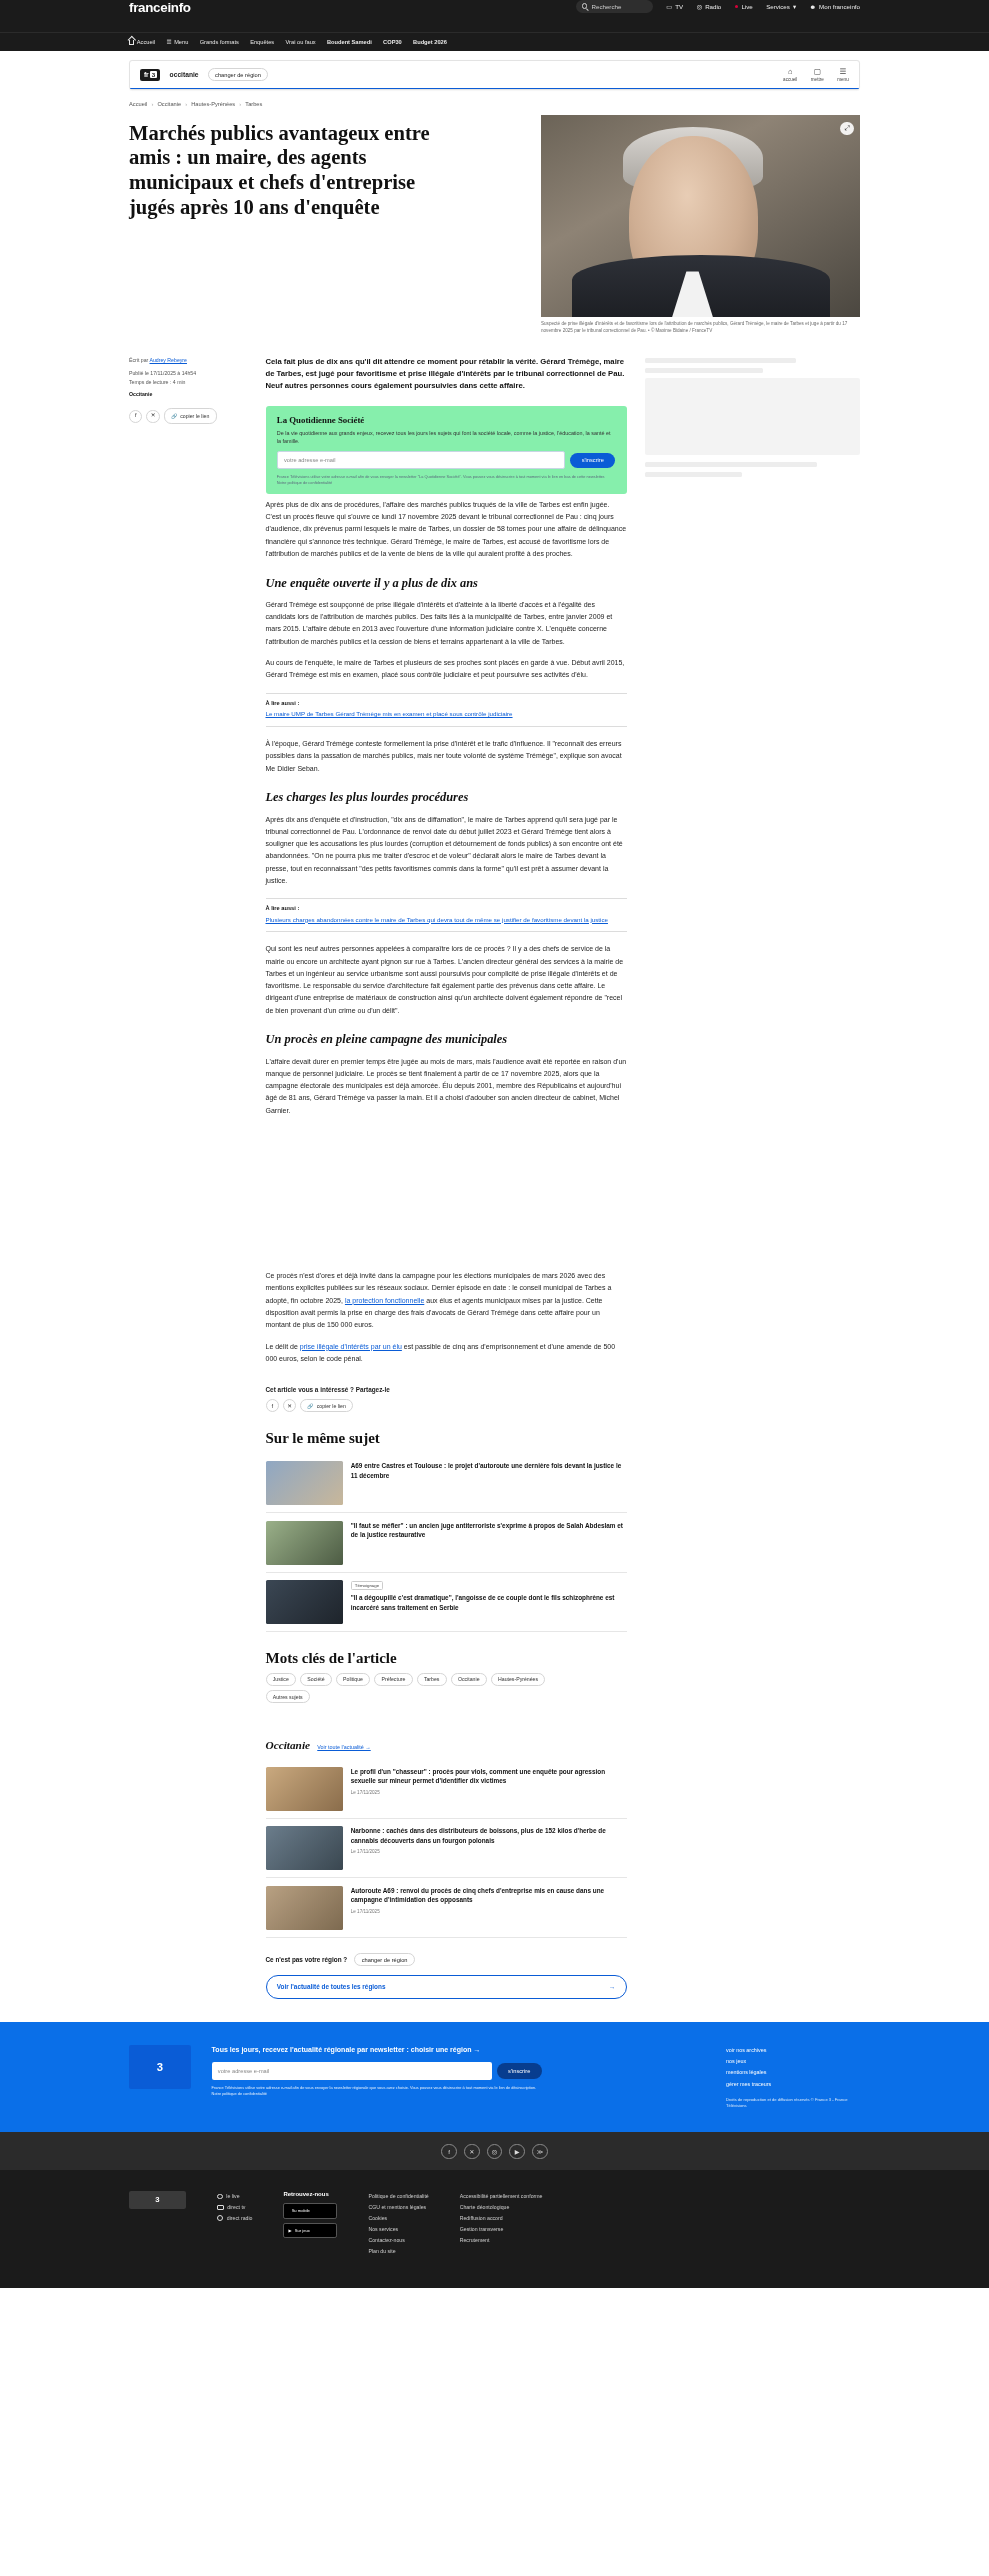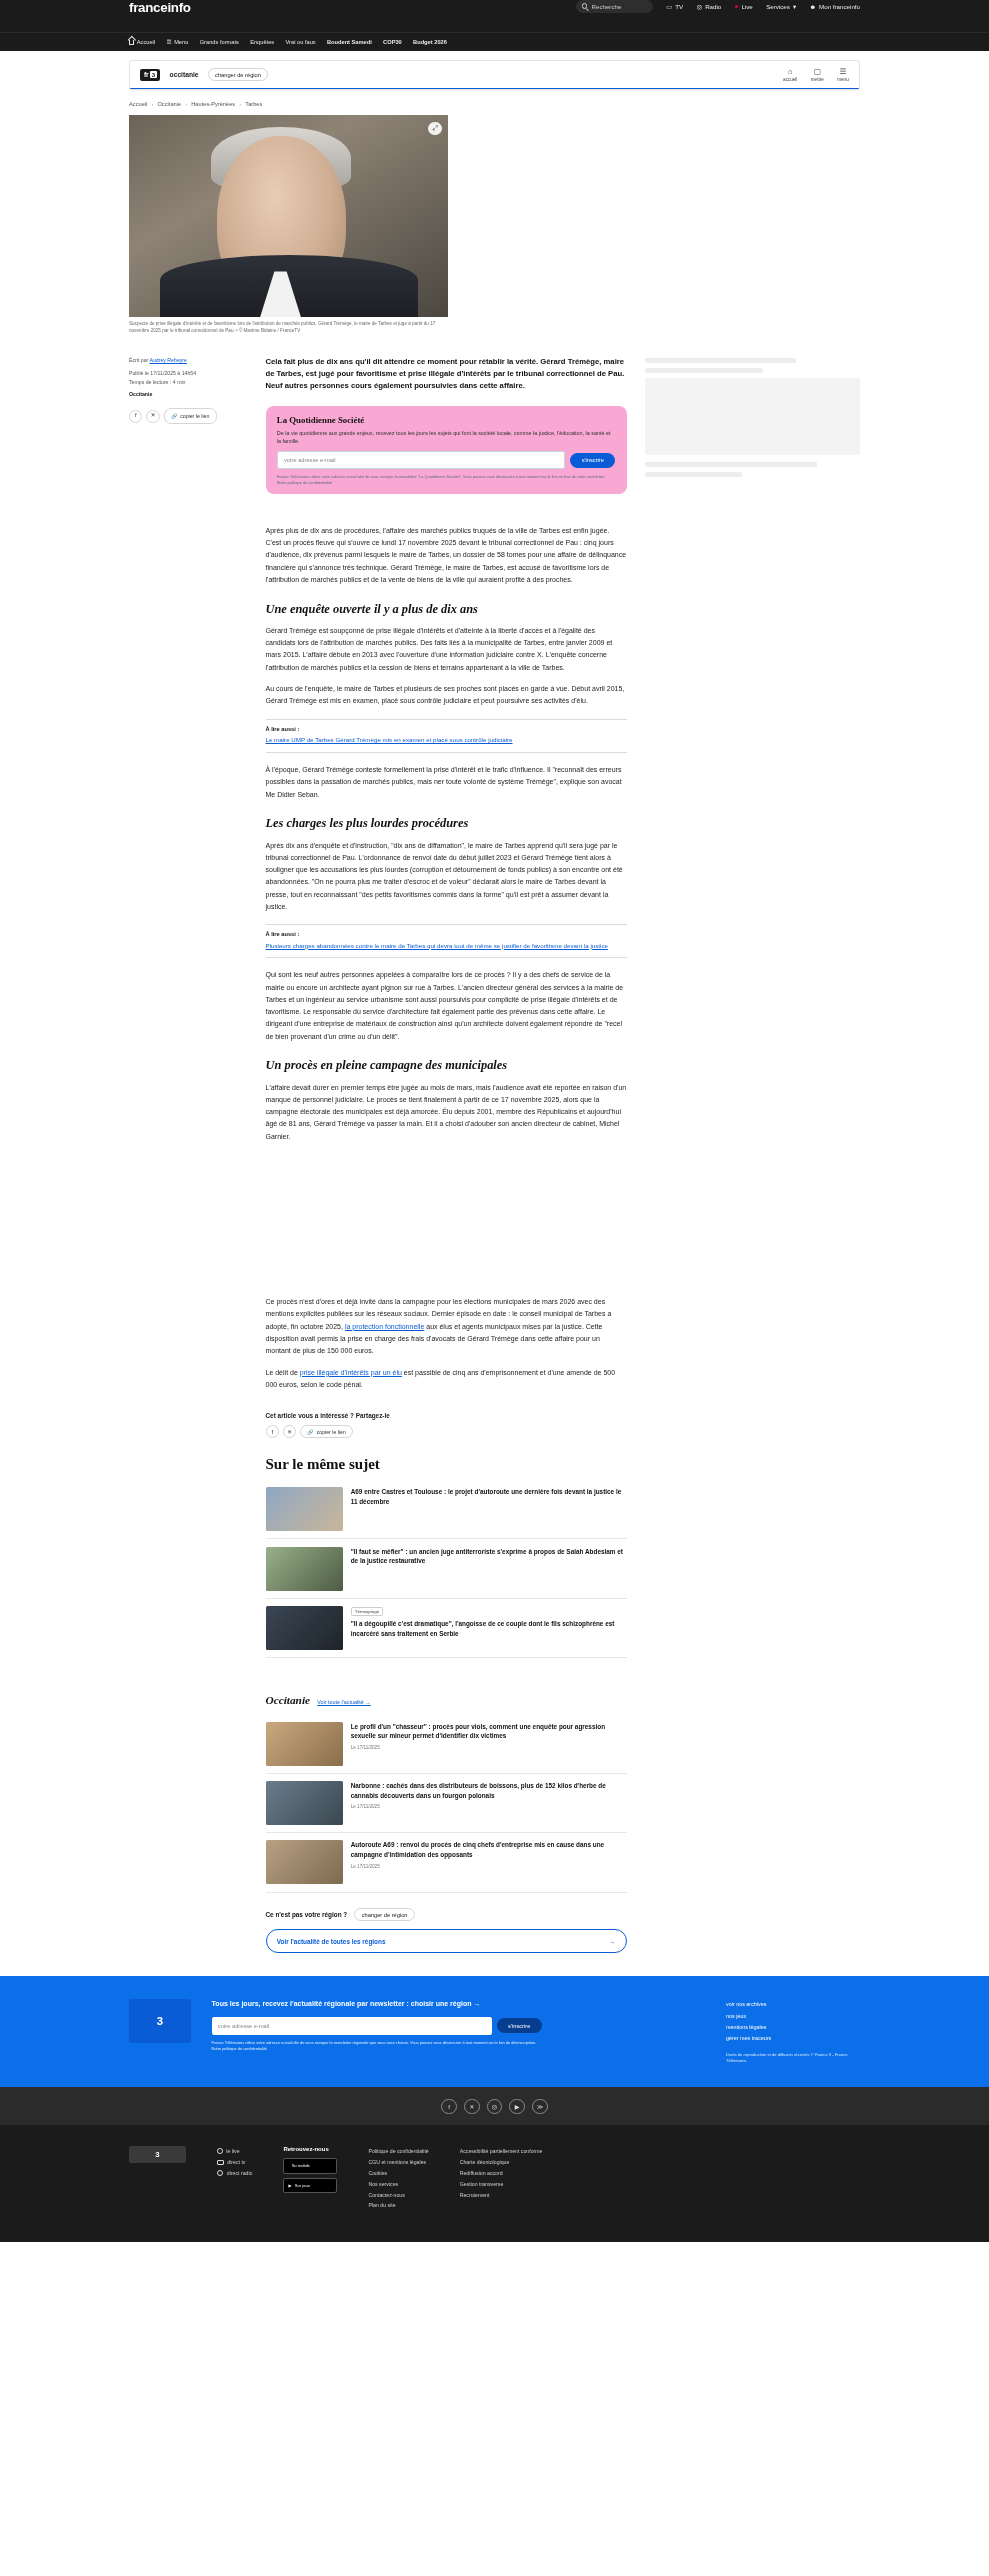--- a/index.html
+++ b/index.html
@@ -249,24 +249,24 @@
     border-top: 0.5px solid #dcdcdc;
     border-bottom: 0.5px solid #dcdcdc;
     padding: 6.2px 0 7.2px;
     margin: 11.3px 0;
   }
   .alire .label { font-size: 5.7px; font-weight: 700; color: #111; margin-bottom: 3.1px; }
   .alire a { font-size: 6.2px; color: #0a5cd6; text-decoration: underline; line-height: 1.5; display:block; }
 
   
   .nl-box {
-    background: #f9a8d4;
-    border-radius: 8px;
+    background: #86efac;
+    border-radius: 3px;
     padding: 9.3px 11.3px 8.2px;
-    margin-bottom: 31px;
+    margin-bottom: 5px;
   }
   .nl-box h3 { font-family: "Liberation Serif", serif; font-size: 8.8px; margin-bottom: 4.1px; color:#111; }
   .nl-box p.desc { font-size: 5.4px; line-height: 1.5; color: #333; margin-bottom: 6.2px; }
   .nl-form { display: flex; gap: 5.2px; align-items: center; }
   .nl-input {
     flex: 1; height: 17.5px; border: 0.5px solid #c8d6e4; border-radius: 2.1px;
     background: #fff; font-size: 5.7px; color: #888; padding: 0 6.2px;
     display: flex; align-items: center;
   }
   .nl-submit {
@@ -482,20 +482,23 @@
     <a href="#">Accueil</a>
     <span class="sep">›</span>
     <a href="#">Occitanie</a>
     <span class="sep">›</span>
     <a href="#">Hautes-Pyrénées</a>
     <span class="sep">›</span>
     <a href="#">Tarbes</a>
   </div>
 
   <div class="hero">
+    <div class="hero-left">
+      <h1 class="title">Marchés publics avantageux entre amis : un maire, des agents municipaux et chefs d'entreprise jugés après 10 ans d'enquête</h1>
+    </div>
     <div class="hero-right">
       <div class="hero-figure">
         <div class="hair"></div>
         <div class="face"></div>
         <div class="suit"></div>
         <div class="shirt"></div>
         <div class="expand-btn">⤢</div>
       </div>
       <div class="caption">Suspecté de prise illégale d'intérêts et de favoritisme lors de l'attribution de marchés publics, Gérard Trémège, le maire de Tarbes et juge à partir du 17 novembre 2025 par le tribunal correctionnel de Pau. • © Maxime Bidaine / FranceTV</div>
     </div>
@@ -604,20 +607,33 @@
       </div>
 
       <div class="rel-item">
         <div class="rel-thumb" style="background:linear-gradient(135deg,#3b4754,#1e242b)"></div>
         <div>
           <span class="rel-kicker">Témoignage</span>
           <div class="rel-text">"Il a dégoupillé c'est dramatique", l'angoisse de ce couple dont le fils schizophrène est incarcéré sans traitement en Serbie</div>
         </div>
       </div>
 
+      <div class="tags-wrap">
+        <div class="section-title" style="margin:0">Mots clés de l'article</div>
+        <div class="tag-list">
+          <span class="tag">Justice</span>
+          <span class="tag">Société</span>
+          <span class="tag">Politique</span>
+          <span class="tag">Préfecture</span>
+          <span class="tag">Tarbes</span>
+          <span class="tag">Occitanie</span>
+          <span class="tag">Hautes-Pyrénées</span>
+          <span class="tag">Autres sujets</span>
+        </div>
+      </div>
 
       <div class="occ-head">
         <h2>Occitanie</h2>
         <a href="#" class="occ-all">Voir toute l'actualité →</a>
       </div>
 
       <div class="occ-item">
         <div class="occ-thumb" style="background:linear-gradient(135deg,#caa97f,#8a6d4b)"></div>
         <div>
           <div class="occ-title">Le profil d'un "chasseur" : procès pour viols, comment une enquête pour agression sexuelle sur mineur permet d'identifier dix victimes</div>

